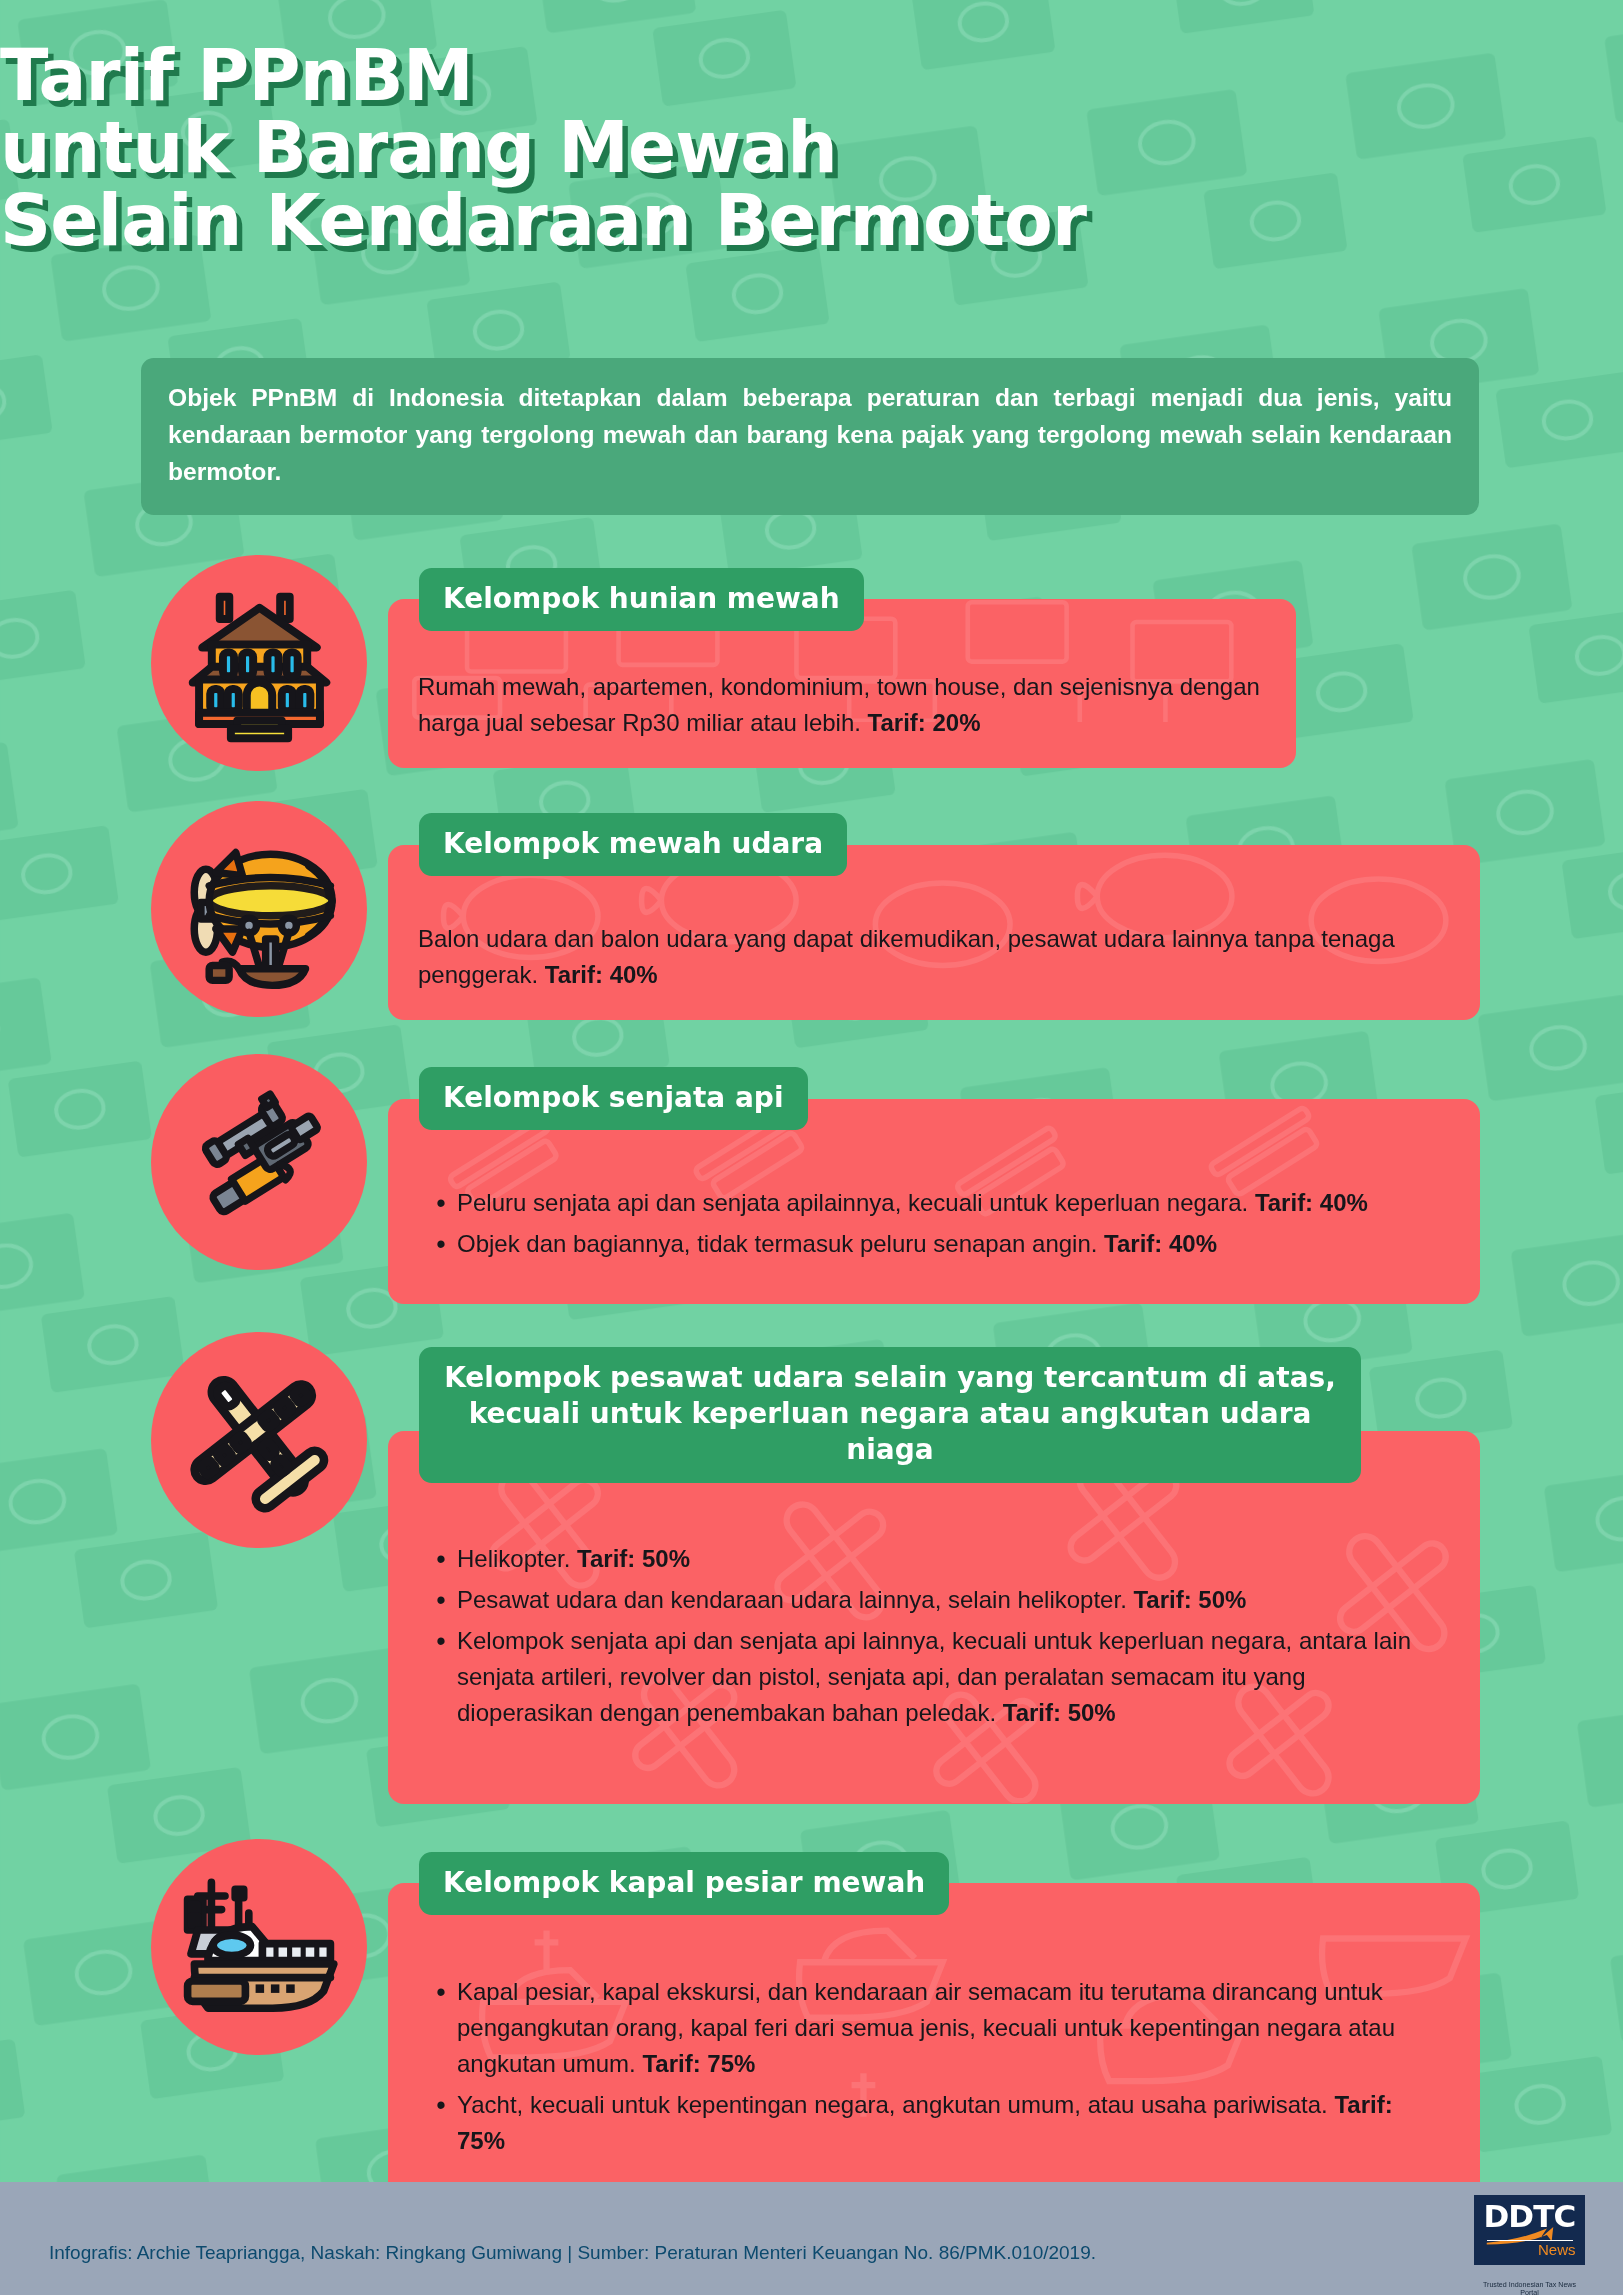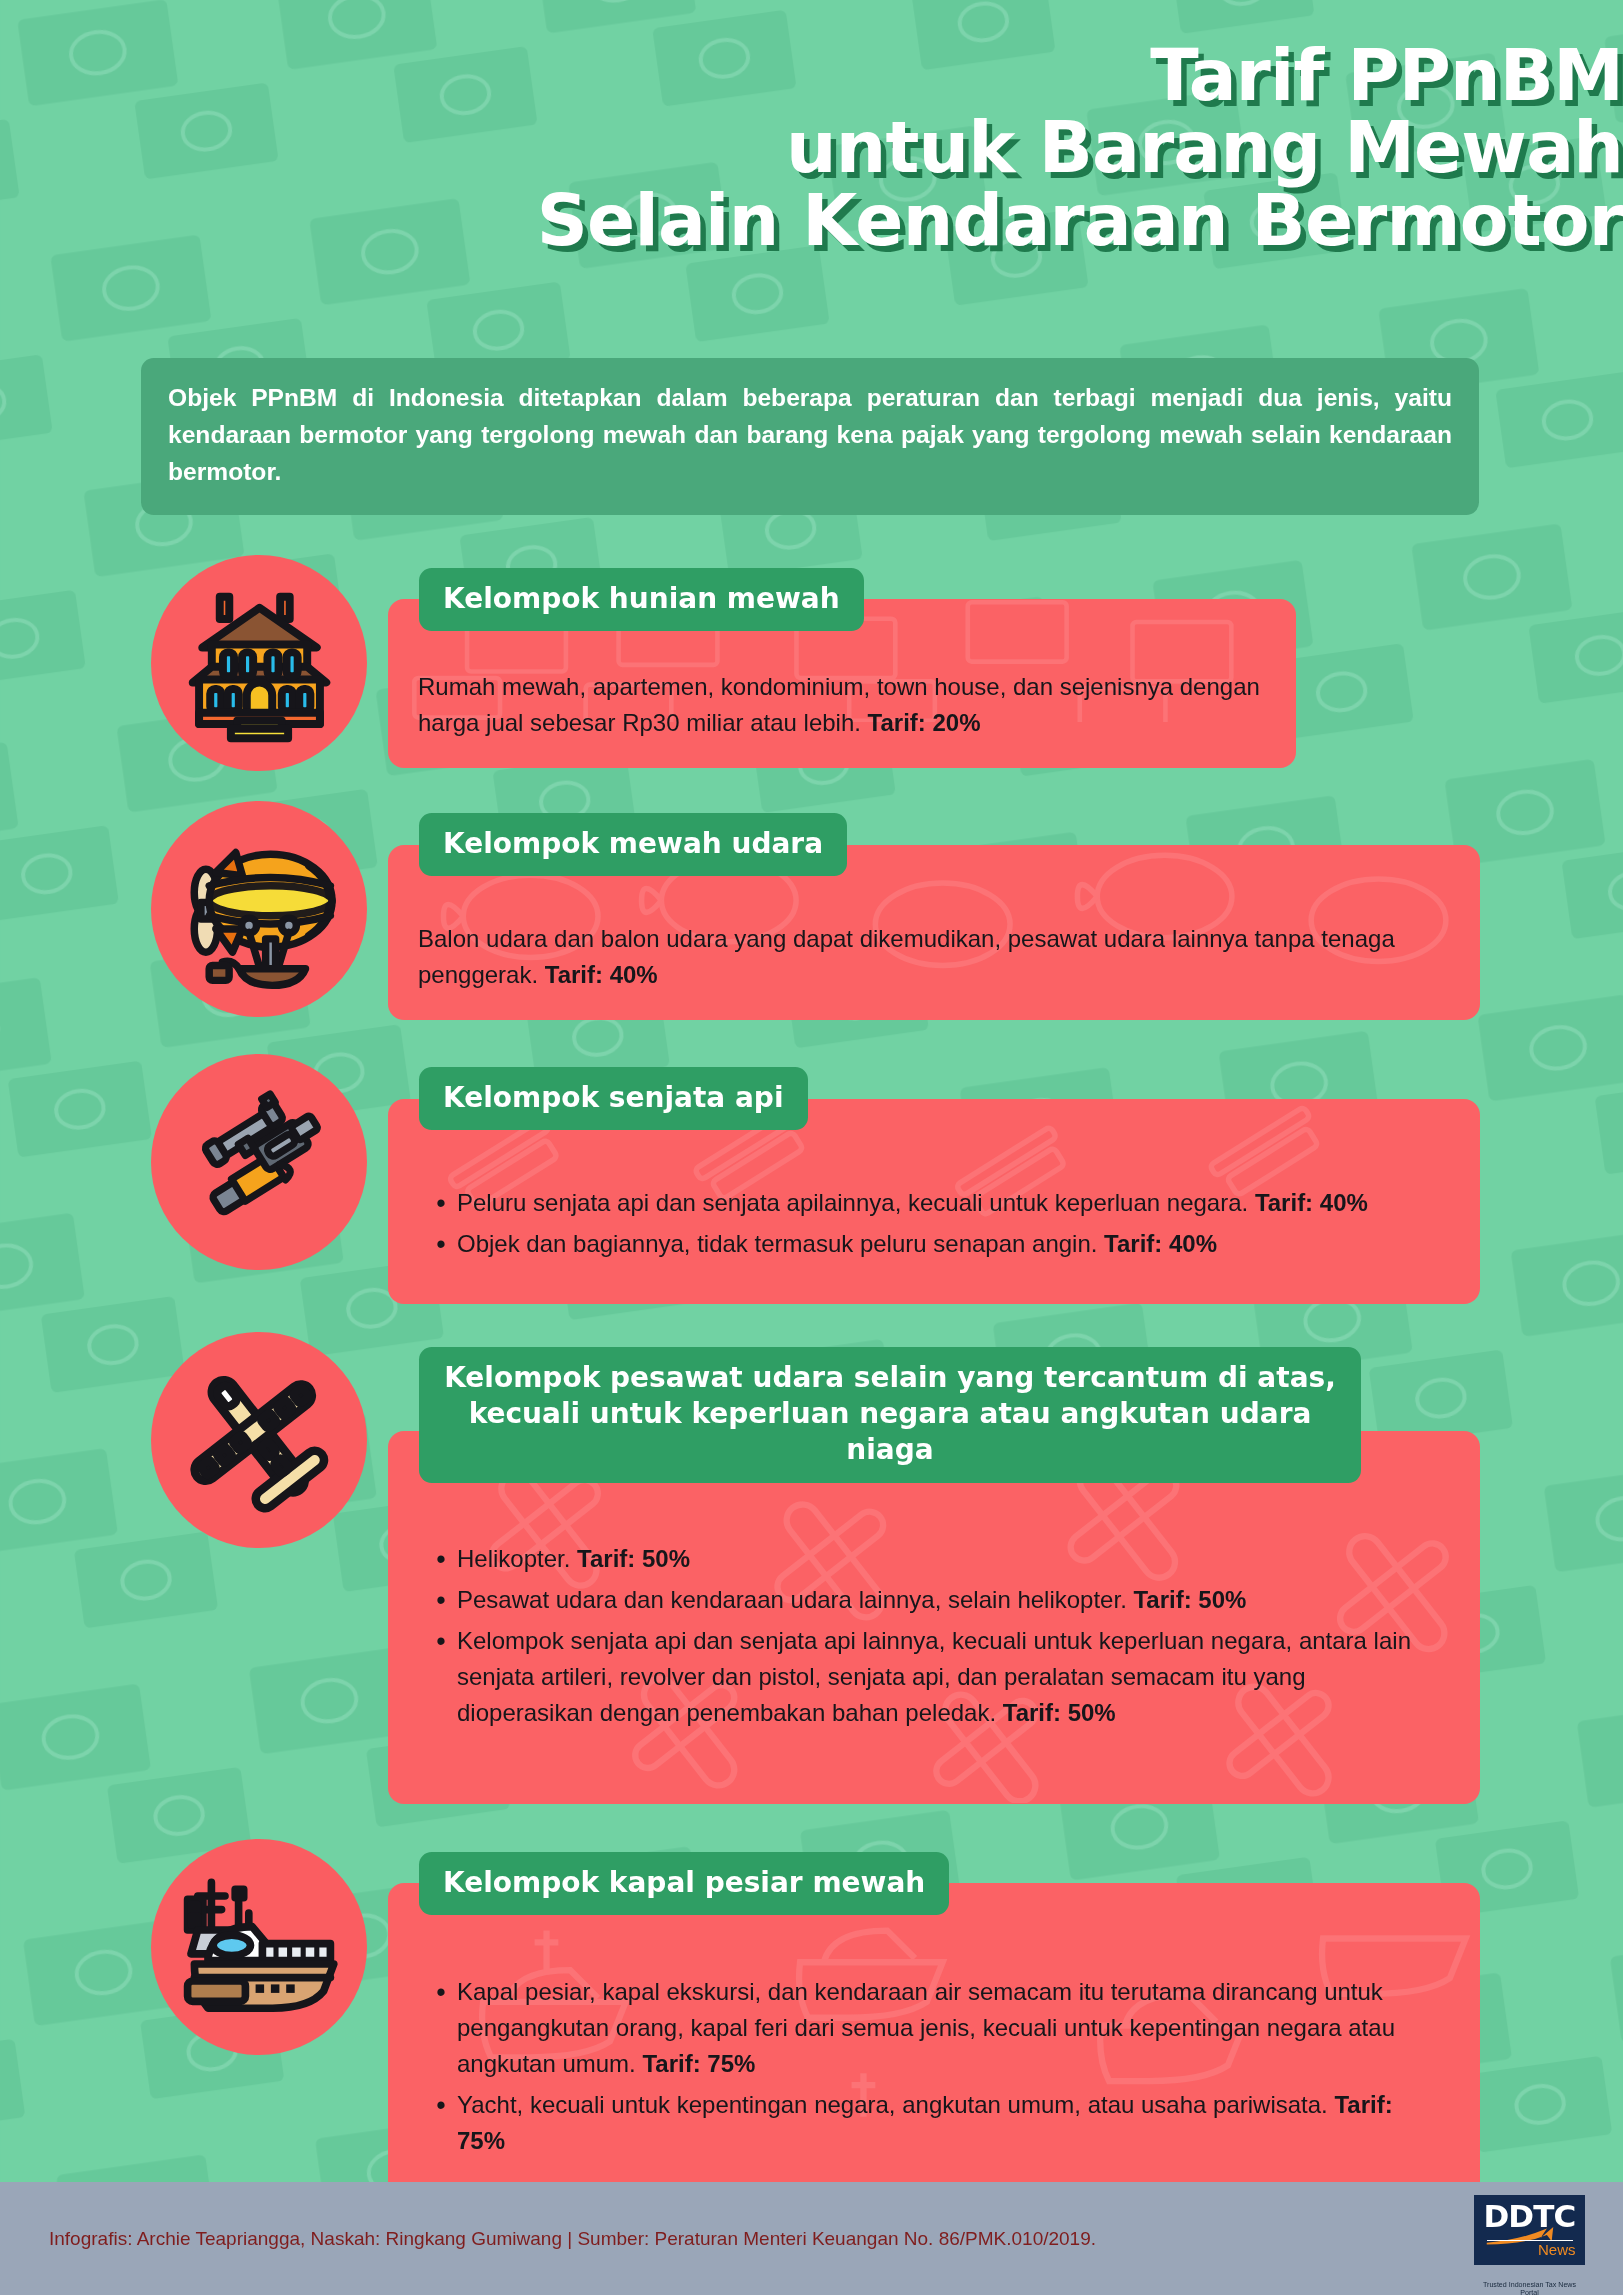--- a/index.html
+++ b/index.html
@@ -10,21 +10,21 @@
     overflow:hidden;position:relative;
   }
   
   #bg-watermark{position:absolute;inset:0;width:1623px;height:2295px;z-index:0;}
   
   #page{position:absolute;inset:0;z-index:2;}
 
   
   .title-block{
     position:absolute;top:40px;left:0;width:1623px;
-    text-align:right;
+    text-align:left;
   }
   .title-line{
     font-family:"DejaVu Sans",sans-serif;
     font-weight:bold;
     font-size:71px;
     line-height:1.02;
     color:#ffffff;
     letter-spacing:-0.8px;
     text-shadow:5.5px 5.5px 0 #1f7a4d;
     white-space:nowrap;
@@ -99,22 +99,22 @@
     text-align:center;
   }
 
   
   .footer{
     position:absolute;left:0;bottom:0;width:1623px;height:113px;
     background:#9aa6b8;
     z-index:5;
   }
   .footer-credit{
-    position:absolute;left:49px;top:46px;
-    color:#7f1d1d;font-size:19px;
+    position:absolute;left:49px;top:60px;
+    color:#0c4a6e;font-size:19px;
     font-family:"Liberation Sans",sans-serif;
     white-space:nowrap;
   }
   .logo{
     position:absolute;right:38px;top:12.7px;width:111px;padding-left:12px;
   }
   .logo-box{
     background:#132a4f;width:111px;height:70px;position:relative;overflow:hidden;
   }
   .logo-ddtc{

